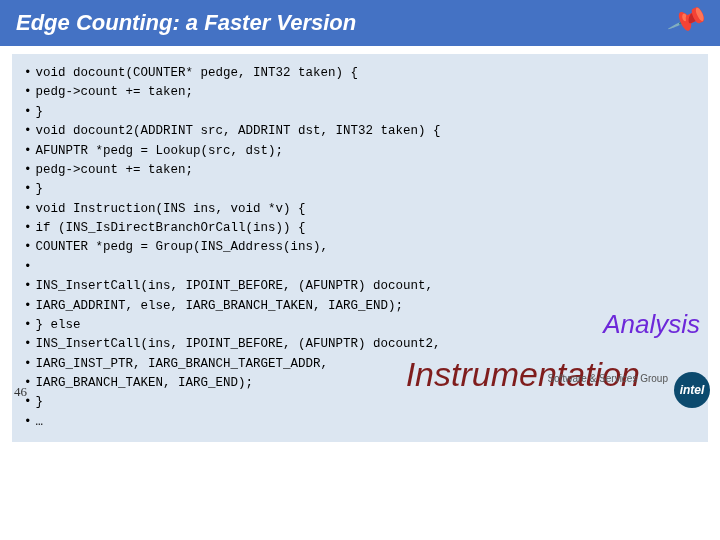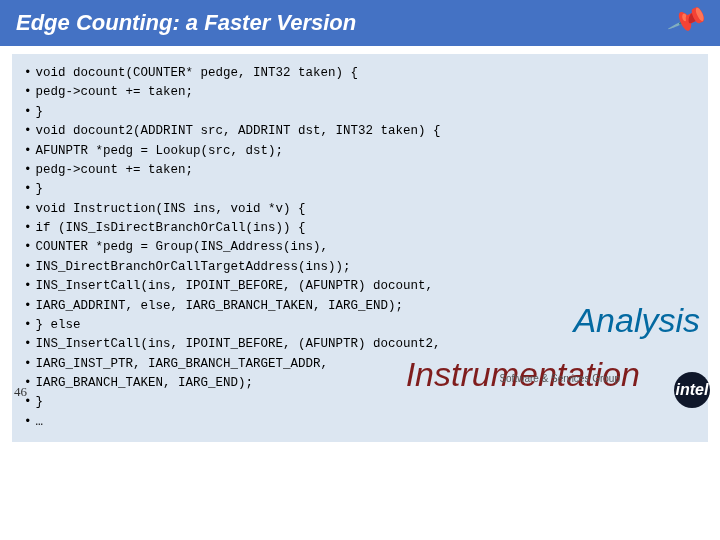--- a/index.html
+++ b/index.html
@@ -66,23 +66,23 @@
     }
 
     .code-text {
       color: #000;
     }
 
     .analysis-label {
       position: absolute;
       right: 20px;
       bottom: 68px;
-      font-size: 34px;
-      font-style: italic;
-      color: #0369a1;
+      font-size: 26px;
+      font-style: italic;
+      color: #6d28d9;
       font-family: Arial, sans-serif;
     }
 
     .instrumentation-label {
       position: absolute;
       right: 80px;
       bottom: 14px;
       font-size: 34px;
       font-style: italic;
       color: #7f1d1d;
@@ -121,30 +121,29 @@
       color: #555;
       font-family: Arial, sans-serif;
       text-align: right;
       line-height: 1.3;
     }
 
     .intel-circle {
       width: 36px;
       height: 36px;
       border-radius: 50%;
-      background: #0f172a;
+      background: #0c4a6e;
       display: flex;
       align-items: center;
       justify-content: center;
       color: #fff;
-      font-size: 16px;
+      font-size: 12px;
       font-weight: bold;
       font-style: italic;
       font-family: Arial, sans-serif;
-      margin-left: 48px;
     }
   </style>
 </head>
 <body>
 
 <div class="slide">
 
   <div class="title-bar">
     <span class="title-text">Edge Counting: a Faster Version</span>
   </div>
@@ -188,21 +187,20 @@
       <div class="code-line">
         <span class="bullet">•</span>
         <span class="code-text">    if (INS_IsDirectBranchOrCall(ins)) {</span>
       </div>
       <div class="code-line">
         <span class="bullet">•</span>
         <span class="code-text">        COUNTER *pedg = Group(INS_Address(ins),</span>
       </div>
       <div class="code-line">
         <span class="bullet">•</span>
-        <span class="code-text">                INS_DirectBranchOrCallTargetAddress(ins));</span>
       </div>
       <div class="code-line">
         <span class="bullet">•</span>
         <span class="code-text">        INS_InsertCall(ins, IPOINT_BEFORE, (AFUNPTR) docount,</span>
       </div>
       <div class="code-line">
         <span class="bullet">•</span>
         <span class="code-text">                IARG_ADDRINT, else, IARG_BRANCH_TAKEN, IARG_END);</span>
       </div>
       <div class="code-line">

